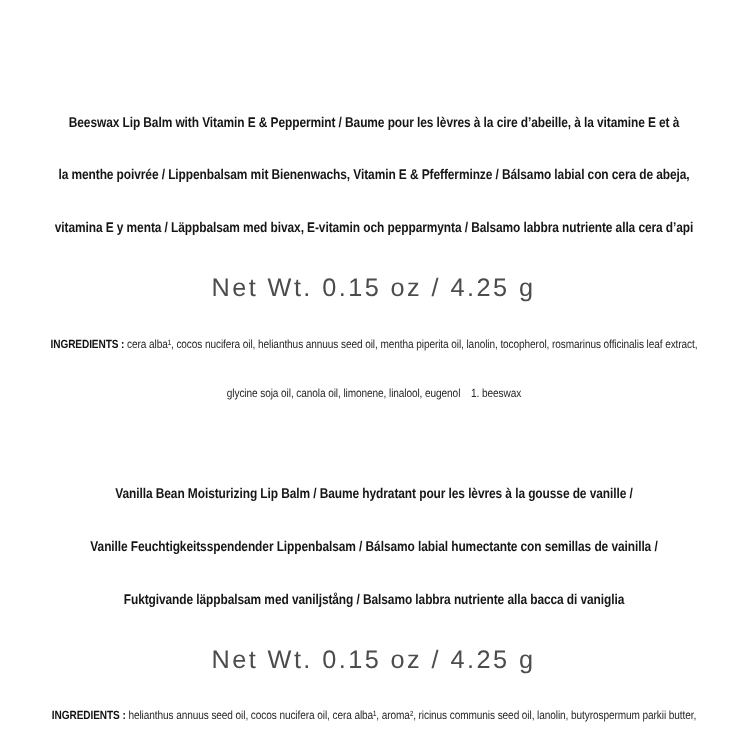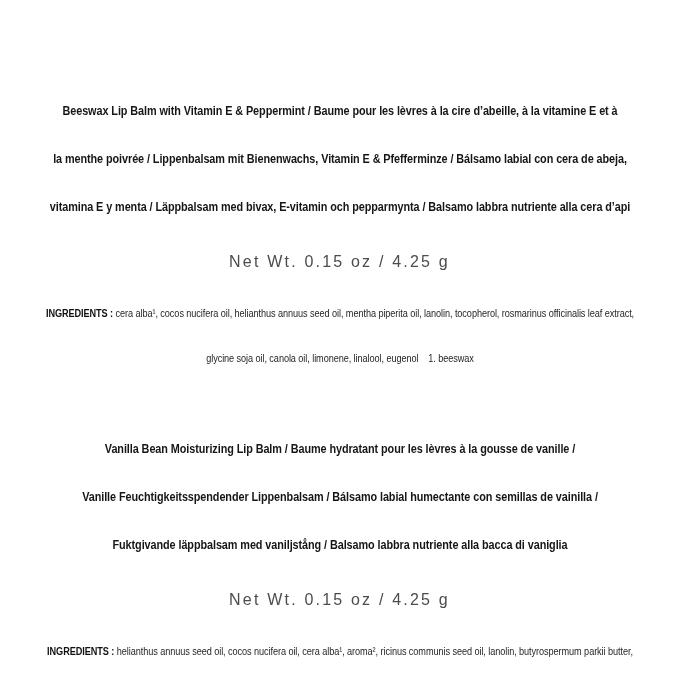--- a/index.html
+++ b/index.html
@@ -32,21 +32,21 @@
   }
   .title-block {
     font-size: 12.8px;
     font-weight: bold;
     line-height: 16px;
     color: #161616;
     letter-spacing: -0.1px;
   }
   .netwt-line {
     text-align: center;
-    font-size: 16px;
+    font-size: 23px;
     line-height: 27px;
     color: #4c4c4c;
     letter-spacing: 2.2px;
     margin: 1px 0 1px 0;
   }
   .ingredients-block {
     font-size: 10.8px;
     line-height: 15px;
     color: #262626;
     letter-spacing: -0.1px;

